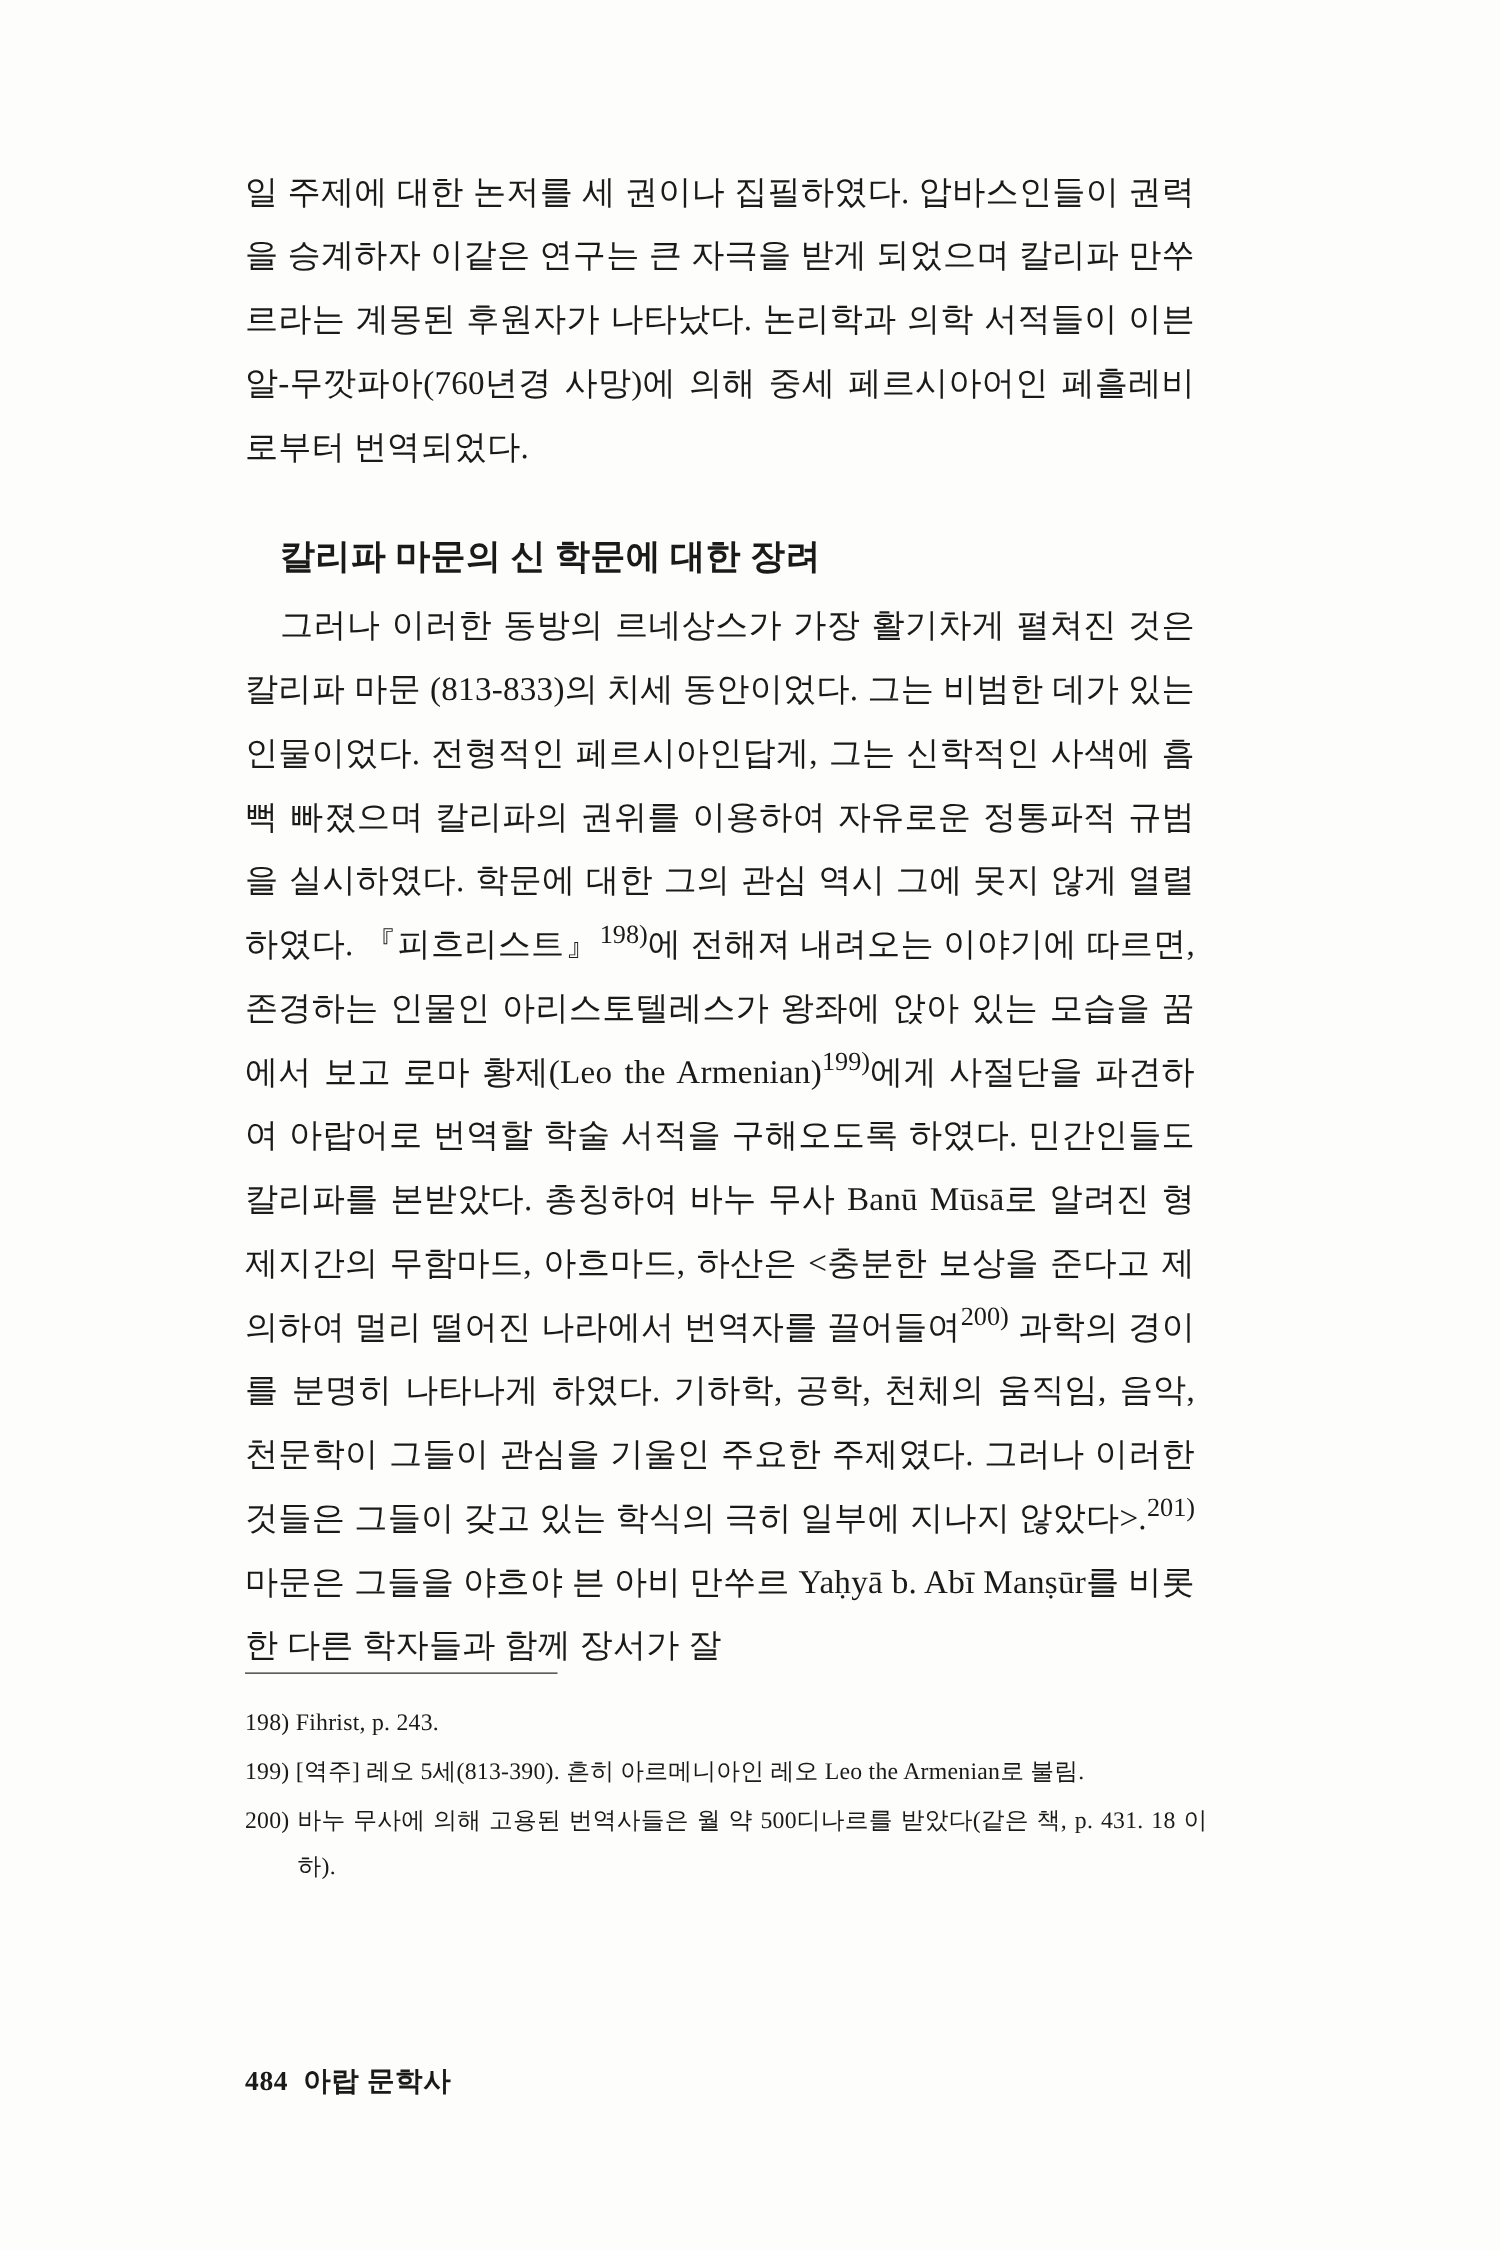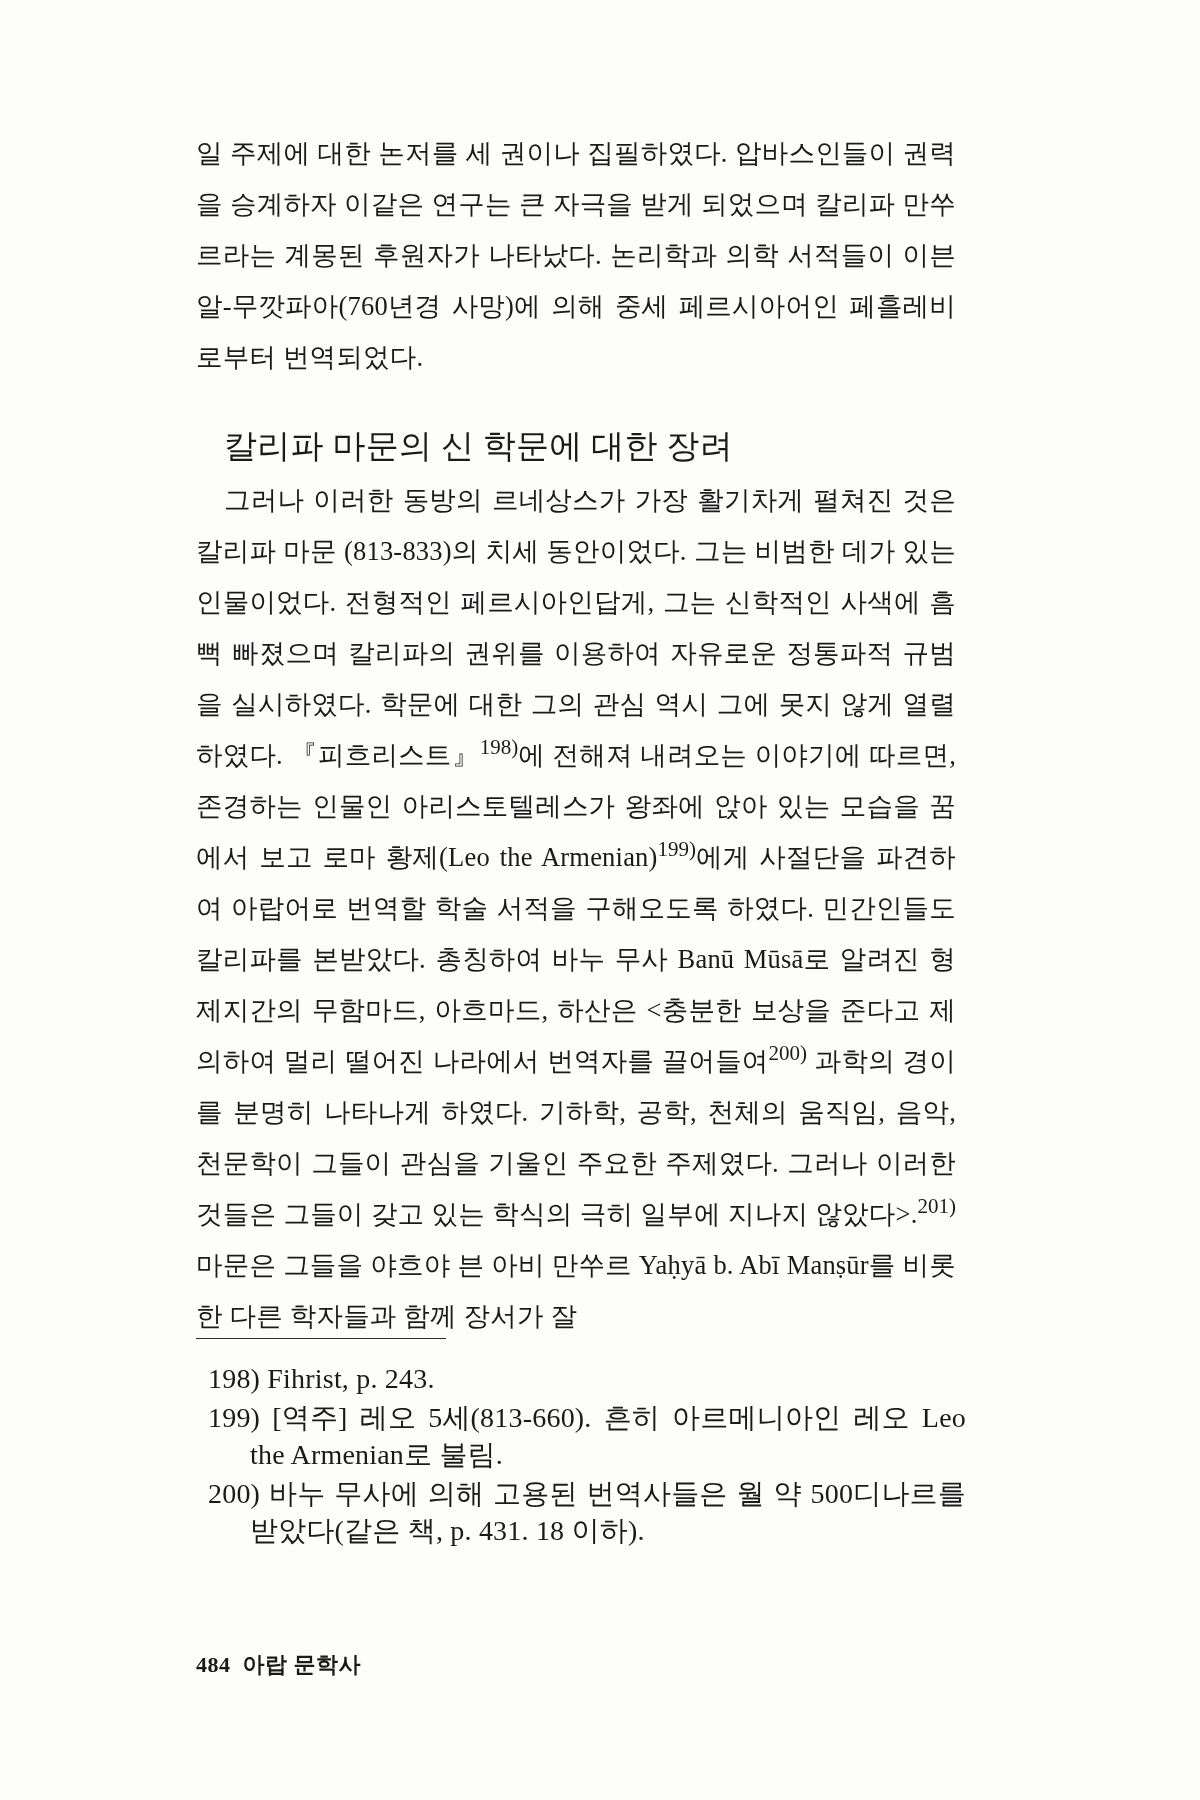--- a/index.html
+++ b/index.html
@@ -36,23 +36,23 @@
     text-align: justify;
     text-justify: inter-character;
     text-indent: 0;
     letter-spacing: 0.2px;
   }
   p.body-par.indent {
     text-indent: 28px;
   }
   .section-head {
     margin: 40px 0 6px 28px;
-    font-size: 33px;
+    font-size: 28px;
     line-height: 46px;
-    font-weight: 400;
+    font-weight: 700;
     letter-spacing: 0.3px;
   }
   sup.note {
     font-size: 21px;
     vertical-align: super;
     line-height: 0;
     letter-spacing: 0;
   }
   .footnote-rule {
     position: absolute;
@@ -62,23 +62,23 @@
     height: 0;
     border-top: 1.5px solid #2a2a2a;
   }
   .footnotes {
     position: absolute;
     left: 196px;
     top: 1360px;
     width: 770px;
   }
   .fn {
-    font-size: 28px;
+    font-size: 19px;
     line-height: 37px;
-    margin: 0 0 2px 12px;
+    margin: 0 0 2px 0;
     text-align: justify;
     padding-left: 42px;
     text-indent: -42px;
     letter-spacing: 0.2px;
   }
   .footer {
     position: absolute;
     left: 196px;
     top: 1650px;
     font-size: 22px;
@@ -101,21 +101,21 @@
     <div class="section-head">칼리파 마문의 신 학문에 대한 장려</div>
 
     <p class="body-par indent"><span>그러나 이러한 동방의 르네상스가 가장 활기차게 펼쳐진 것은 칼리파 마문 (813-833)의 치세 동안이었다. 그는 비범한 데가 있는 인물이었다. 전형적인 페르시아인답게, 그는 신학적인 사색에 흠뻑 빠졌으며 칼리파의 권위를 이용하여 자유로운 정통파적 규범을 실시하였다. 학문에 대한 그의 관심 역시 그에 못지 않게 열렬하였다. 『피흐리스트』</span><sup class="note">198)</sup><span>에 전해져 내려오는 이야기에 따르면, 존경하는 인물인 아리스토텔레스가 왕좌에 앉아 있는 모습을 꿈에서 보고 로마 황제(Leo the Armenian)</span><sup class="note">199)</sup><span>에게 사절단을 파견하여 아랍어로 번역할 학술 서적을 구해오도록 하였다. 민간인들도 칼리파를 본받았다. 총칭하여 바누 무사 Banū Mūsā로 알려진 형제지간의 무함마드, 아흐마드, 하산은 &lt;충분한 보상을 준다고 제의하여 멀리 떨어진 나라에서 번역자를 끌어들여</span><sup class="note">200)</sup><span> 과학의 경이를 분명히 나타나게 하였다. 기하학, 공학, 천체의 움직임, 음악, 천문학이 그들이 관심을 기울인 주요한 주제였다. 그러나 이러한 것들은 그들이 갖고 있는 학식의 극히 일부에 지나지 않았다&gt;.</span><sup class="note">201)</sup><span> 마문은 그들을 야흐야 븐 아비 만쑤르 Yaḥyā b. Abī Manṣūr를 비롯한 다른 학자들과 함께 장서가 잘</span></p>
 
   </div>
 
   <div class="footnote-rule"></div>
 
   <div class="footnotes">
     <p class="fn">198) Fihrist, p. 243.</p>
-    <p class="fn">199) [역주] 레오 5세(813-660). 흔히 아르메니아인 레오 Leo the Armenian로 불림.</p>
+    <p class="fn">199) [역주] 레오 5세(813-390). 흔히 아르메니아인 레오 Leo the Armenian로 불림.</p>
     <p class="fn">200) 바누 무사에 의해 고용된 번역사들은 월 약 500디나르를 받았다(같은 책, p. 431. 18 이하).</p>
   </div>
 
   <div class="footer">
     <span class="pageno">484</span><span>아랍 문학사</span>
   </div>
 
 </div>
 
 </body></html>

